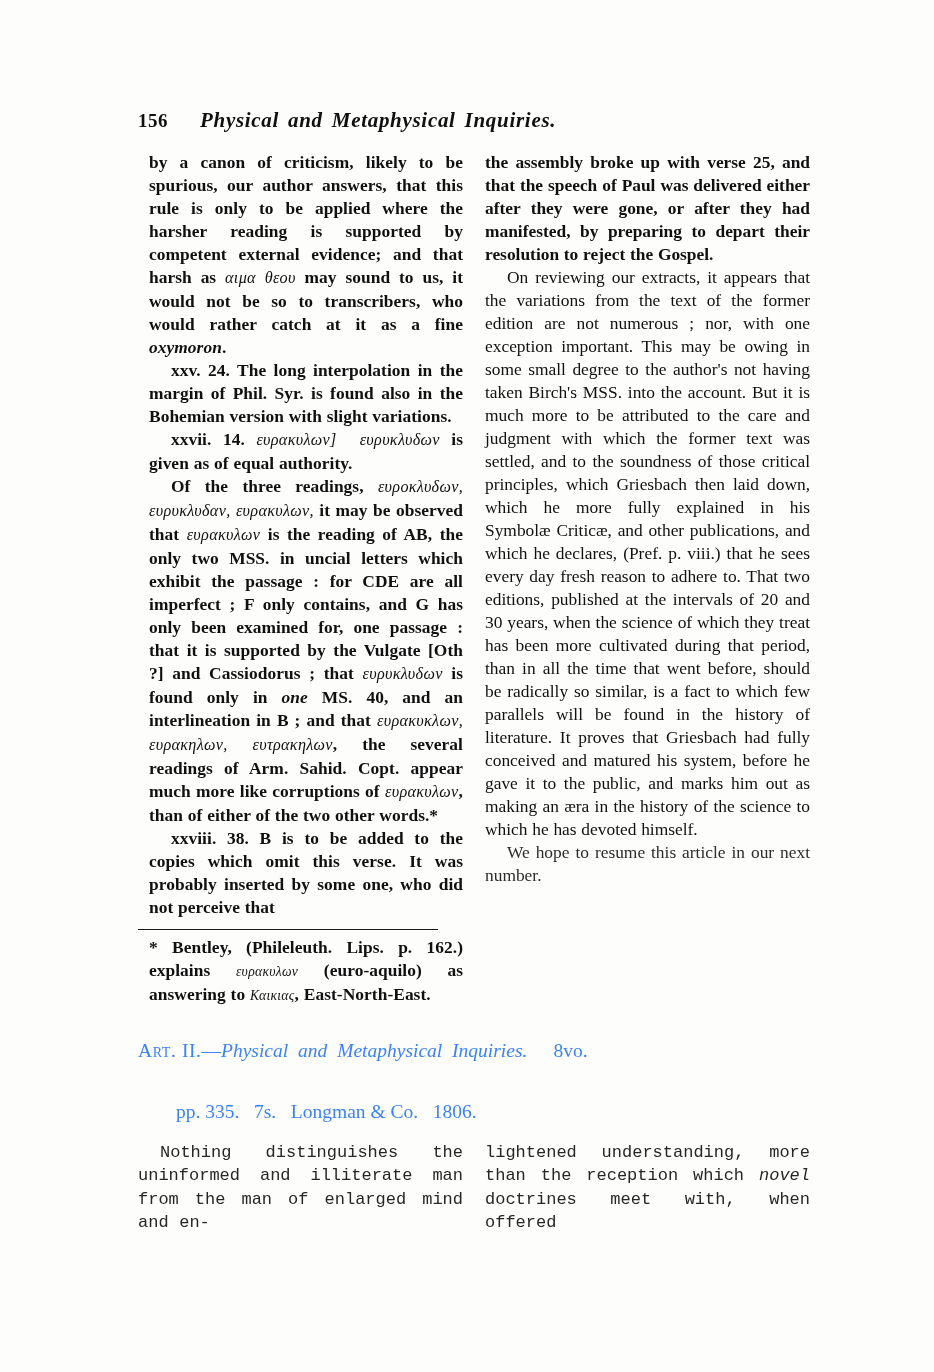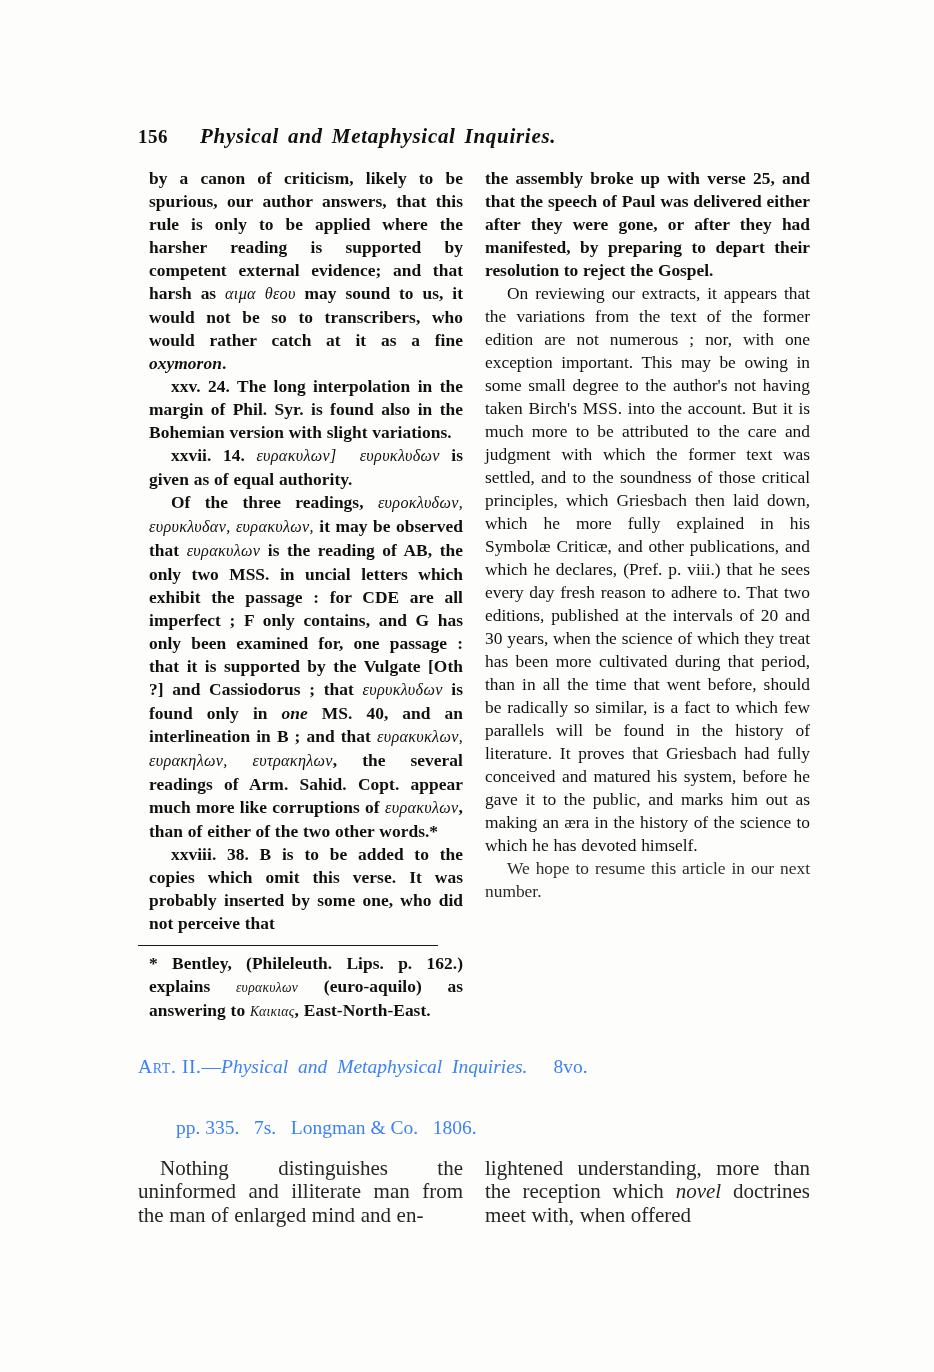--- a/index.html
+++ b/index.html
@@ -12,21 +12,21 @@
     width: 934px;
     height: 1372px;
     background: #fdfdfc;
     font-family: "Liberation Serif", "DejaVu Serif", serif;
     color: #101010;
     overflow: hidden;
   }
   .content {
     position: absolute;
     left: 138px;
-    top: 124px;
+    top: 108px;
     width: 672px;
   }
 
   
   .runhead {
     display: flex;
     align-items: baseline;
     margin-bottom: 18px;
   }
   .folio {
@@ -120,23 +120,24 @@
   }
   .art-size { margin-left: 26px; }
 
   
   .tail {
     margin-top: 16px;
     display: flex;
     gap: 22px;
   }
   .tail .col p {
-    font-size: 21px;
+    font-size: 17px;
     line-height: 23.4px;
     color: #262626;
+    font-family: Liberation Mono, monospace;
   }
   .tail .col p.ind { text-indent: 22px; }
 </style>
 </head>
 <body>
 
 <div class="page">
   <div class="content">
 
     <div class="runhead">

